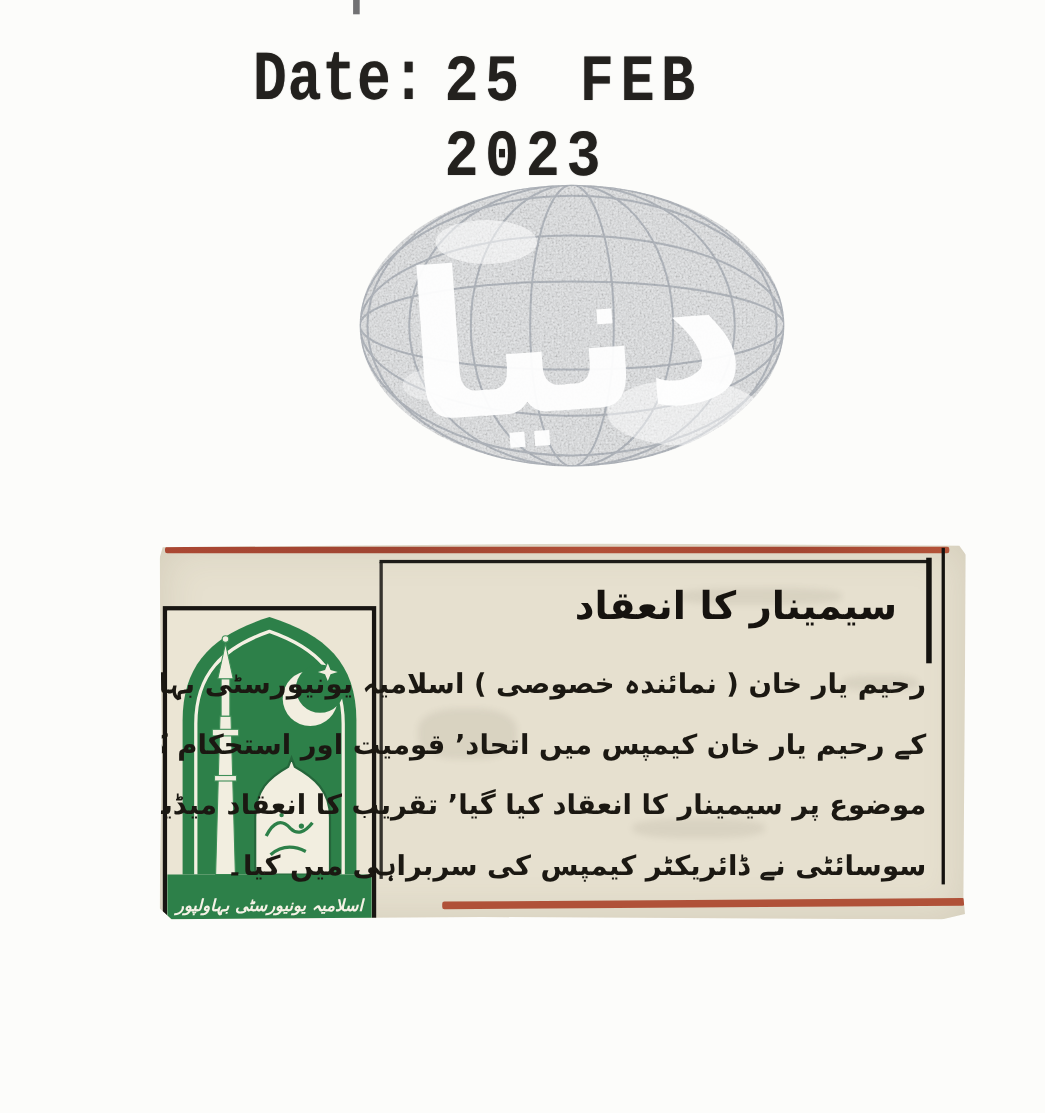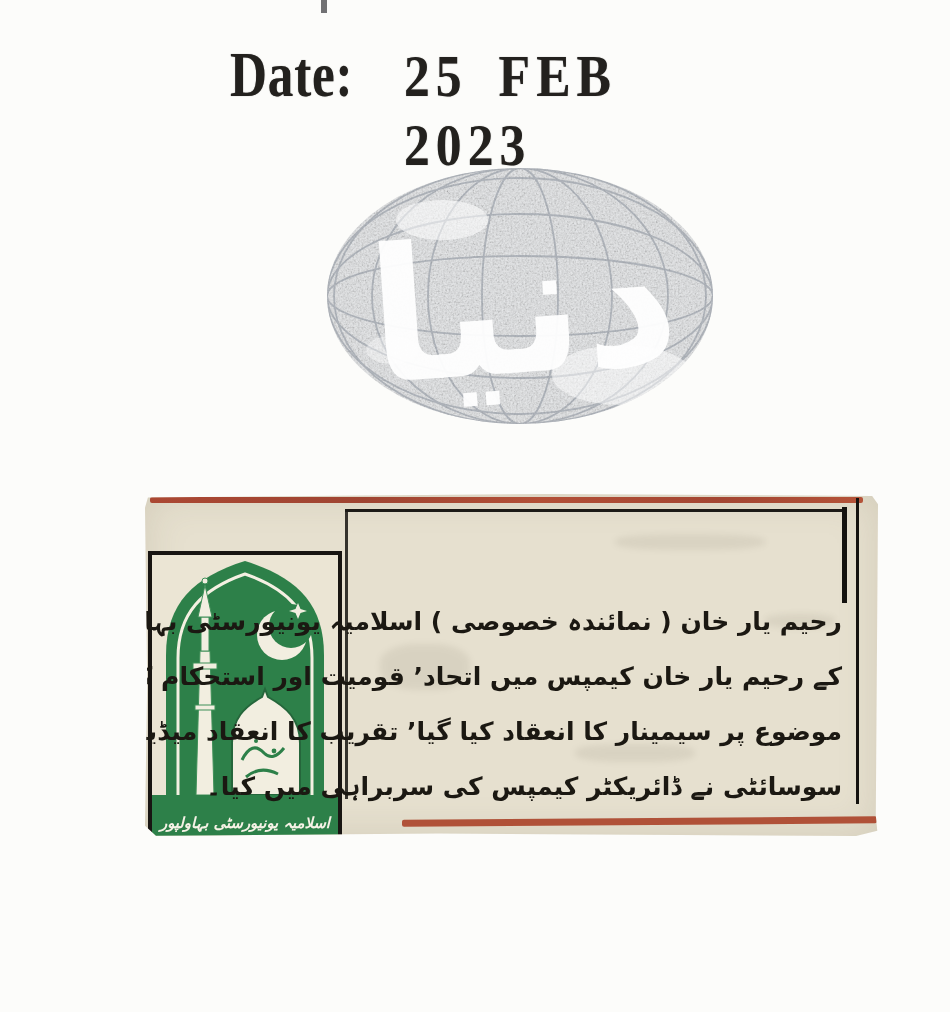--- a/index.html
+++ b/index.html
@@ -4,21 +4,21 @@
 <style>
   html,body{margin:0;padding:0;}
   body{width:950px;height:1012px;background:#fbfbf8;font-family:"DejaVu Sans",sans-serif;}
   .page{position:relative;width:950px;height:1012px;background:#fcfcfa;overflow:hidden;}
 
   
   .scan-tick{position:absolute;left:321px;top:0;width:6px;height:13px;background:#58585a;opacity:.85;}
 
   
   .stamp{position:absolute;top:36px;left:0;width:786px;height:80px;color:#23211e;
-         font-family:Liberation Serif, serif;font-weight:700;}
+         font-family:Liberation Mono, monospace;font-weight:700;}
   .stamp .lbl{position:absolute;left:230px;top:2px;font-size:64px;transform:scaleX(.80);transform-origin:left top;
          letter-spacing:1px;text-shadow:0 0 1px rgba(35,33,30,.55);}
   .stamp .val{position:absolute;left:404px;top:6px;font-size:60px;transform:scaleX(.86);transform-origin:left top;
          letter-spacing:7px;word-spacing:14px;text-shadow:0 0 1px rgba(35,33,30,.5);}
 
   
   .globe{position:absolute;left:322px;top:160px;width:396px;height:272px;}
 
   
   .clipping{position:absolute;left:145px;top:494px;width:733px;height:342px;background:#e6e0cf;
@@ -142,20 +142,21 @@
     <div class="bl b-left"></div>
     <div class="bl b-top"></div>
     <div class="bl b-right-in"></div>
     <div class="bl b-right-out"></div>
 
     <div class="smudge" style="left:470px;top:40px;width:150px;height:16px;"></div>
     <div class="smudge" style="left:620px;top:120px;width:70px;height:14px;"></div>
     <div class="smudge" style="left:235px;top:150px;width:90px;height:46px;"></div>
     <div class="smudge" style="left:430px;top:250px;width:120px;height:18px;"></div>
 
+    <div class="headline">سیمینار کا انعقاد</div>
     <div class="article-body">
       <div class="u-line">رحیم یار خان ( نمائندہ خصوصی ) اسلامیہ یونیورسٹی بہاولپور</div>
       <div class="u-line">کے رحیم یار خان کیمپس میں اتحاد’ قومیت اور استحکام کے</div>
       <div class="u-line">موضوع پر سیمینار کا انعقاد کیا گیا’ تقریب کا انعقاد میڈیا</div>
       <div class="u-line last">سوسائٹی نے ڈائریکٹر کیمپس کی سربراہی میں کیا۔</div>
     </div>
 
   </div>
 </div>
 

